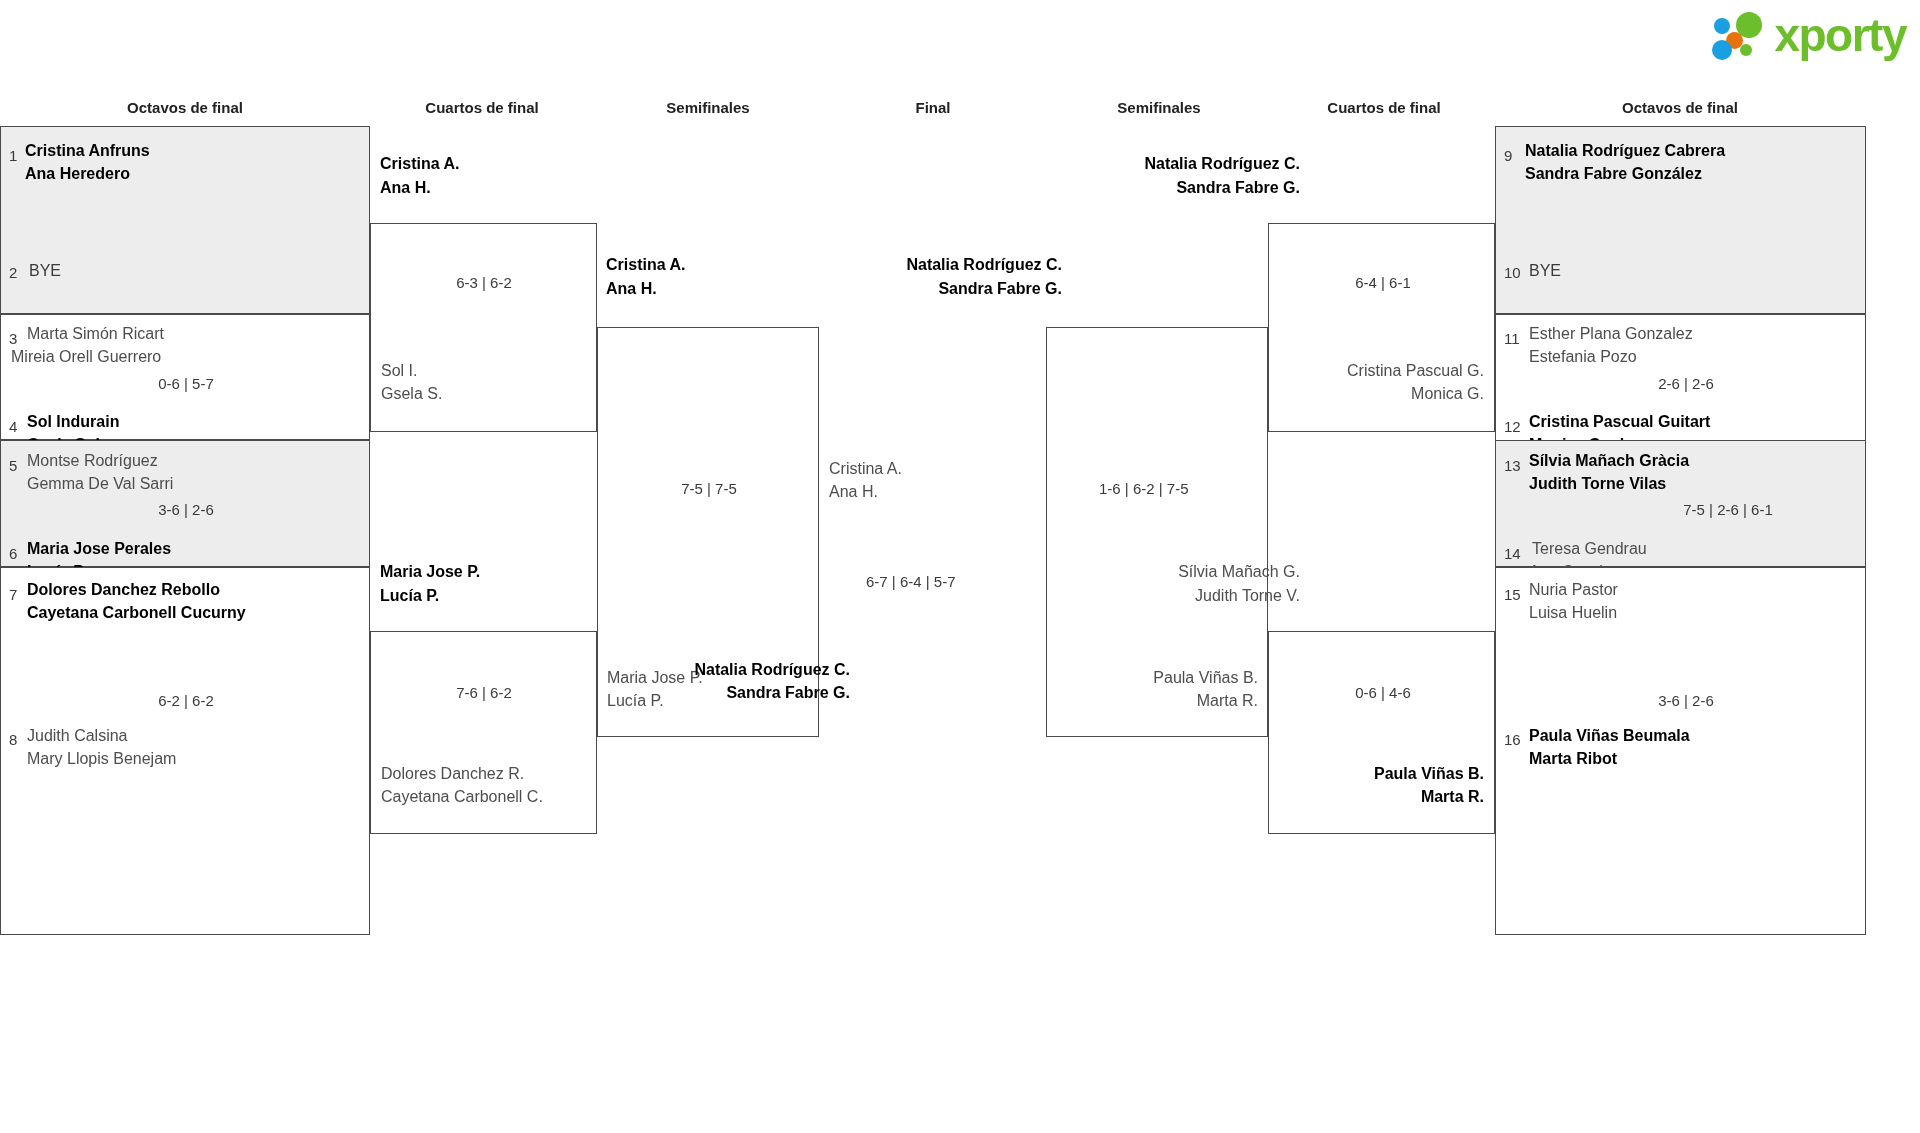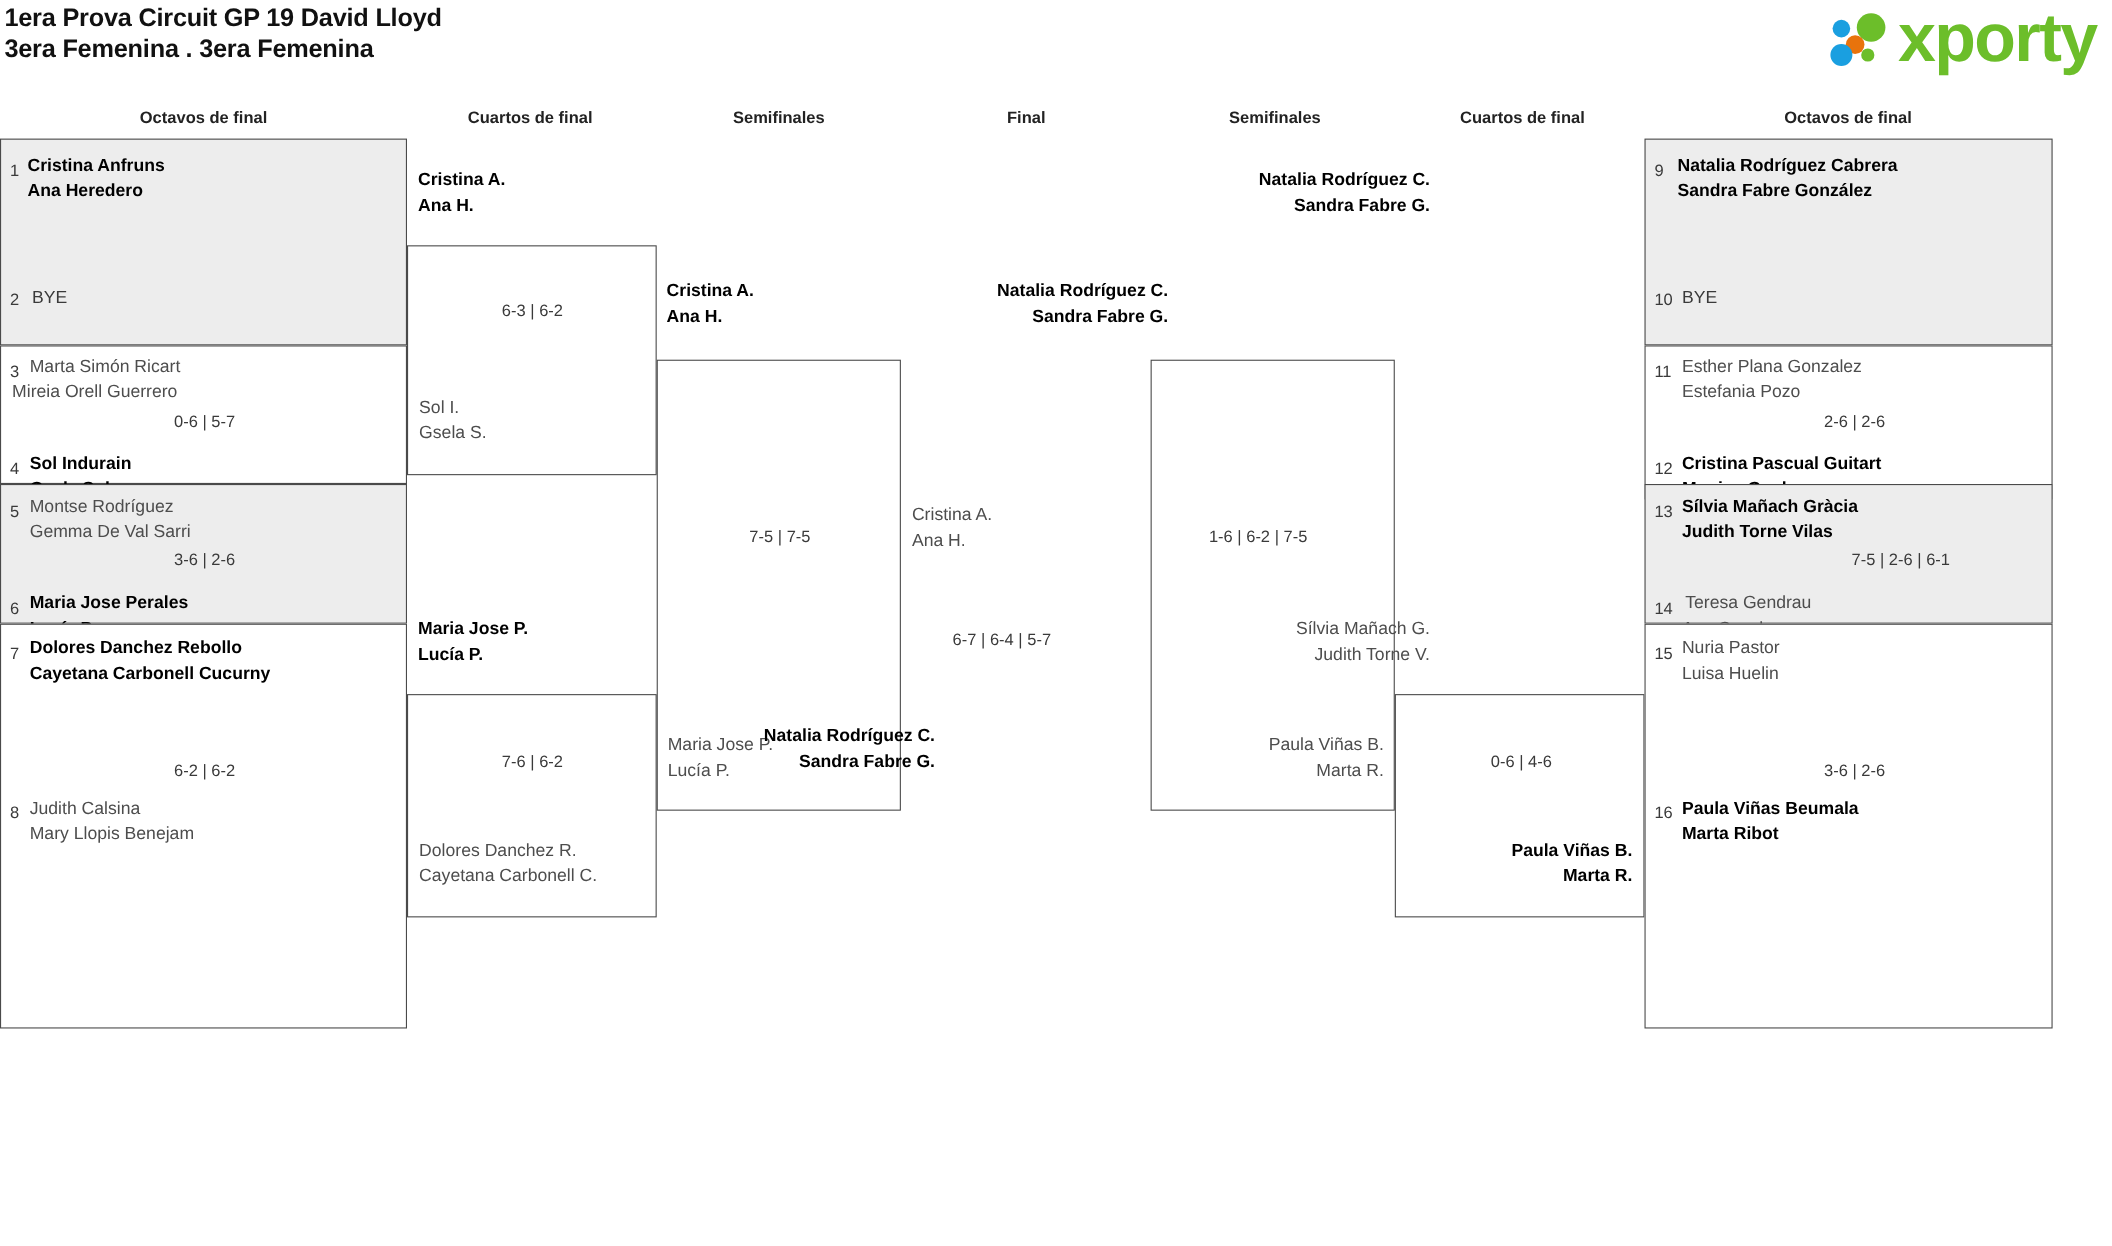--- a/index.html
+++ b/index.html
@@ -18,21 +18,21 @@
   .title-line{font-size:23px;font-weight:700;line-height:28px;letter-spacing:-.2px;color:#111;white-space:nowrap;}
 
   .logo{position:absolute;right:14px;top:6px;height:58px;display:flex;align-items:center;gap:6px;}
   .logo-dots{position:relative;width:54px;height:50px;}
   .logo-dots span{position:absolute;border-radius:50%;display:block;}
   .d1{width:16px;height:16px;background:#1a9fe0;left:0px;top:8px;}
   .d2{width:26px;height:26px;background:#6cbe2a;left:22px;top:2px;}
   .d3{width:17px;height:17px;background:#e8730c;left:12px;top:22px;}
   .d4{width:20px;height:20px;background:#1a9fe0;left:-2px;top:30px;}
   .d5{width:12px;height:12px;background:#6cbe2a;left:26px;top:34px;}
-  .logo-word{font-size:62px;font-weight:700;color:#6cbe2a;letter-spacing:-1.5px;line-height:46px;}
+  .logo-word{font-size:46px;font-weight:700;color:#6cbe2a;letter-spacing:-1.5px;line-height:46px;}
 
   
   .round-head{position:absolute;font-size:15px;font-weight:600;color:#222;text-align:center;white-space:nowrap;transform:translateX(-50%);top:99px;}
 
   
   .box{position:absolute;box-sizing:border-box;}
   .o-box{border:1px solid #4a4a4a;}
   .shade{background:#ededed;}
   .plain{background:#ffffff;}
 
@@ -45,24 +45,20 @@
   .score.ctr{transform:translateX(-50%);}
 
   .rbox{position:absolute;box-sizing:border-box;border:1px solid #4a4a4a;background:transparent;}
   .ralign{text-align:right;}
 </style>
 </head>
 <body>
 
 <div class="root">
 
-  <div class="title-block">
-    <div class="title-line">1era Prova Circuit GP 19 David Lloyd</div>
-    <div class="title-line">3era Femenina . 3era Femenina</div>
-  </div>
 
   <div class="logo">
     <div class="logo-dots">
       <span class="d1"></span>
         <span class="d2"></span>
         <span class="d3"></span>
         <span class="d4"></span>
         <span class="d5"></span>
     </div>
     <div class="logo-word">xporty</div>
@@ -149,20 +145,25 @@
   <div class="rbox" style="left:1046px;top:327px;width:222px;height:410px;">
     <div class="score" style="left:52px;top:152px;">1-6 | 6-2 | 7-5</div>
     <div class="team lose ralign" style="right:9px;top:338px;width:210px;">Paula Viñas B.</div>
     <div class="team lose ralign" style="right:9px;top:361px;width:210px;">Marta R.</div>
   </div>
 
   <div class="team win ralign" style="right:858px;top:-1000px;"></div>
 
   <div class="team win ralign" style="right:620px;top:152px;">Natalia Rodríguez C.</div>
   <div class="team win ralign" style="right:620px;top:176px;">Sandra Fabre G.</div>
+  <div class="rbox" style="left:1268px;top:223px;width:227px;height:209px;">
+    <div class="score ctr" style="left:114px;top:50px;">6-4 | 6-1</div>
+    <div class="team lose ralign" style="right:10px;top:135px;width:215px;">Cristina Pascual G.</div>
+    <div class="team lose ralign" style="right:10px;top:158px;width:215px;">Monica G.</div>
+  </div>
 
   <div class="team lose ralign" style="right:620px;top:560px;">Sílvia Mañach G.</div>
   <div class="team lose ralign" style="right:620px;top:584px;">Judith Torne V.</div>
   <div class="rbox" style="left:1268px;top:631px;width:227px;height:203px;">
     <div class="score ctr" style="left:114px;top:52px;">0-6 | 4-6</div>
     <div class="team win ralign" style="right:10px;top:130px;width:215px;">Paula Viñas B.</div>
     <div class="team win ralign" style="right:10px;top:153px;width:215px;">Marta R.</div>
   </div>
 
   <div class="box o-box shade" style="left:1495px;top:126px;width:371px;height:188px;">

